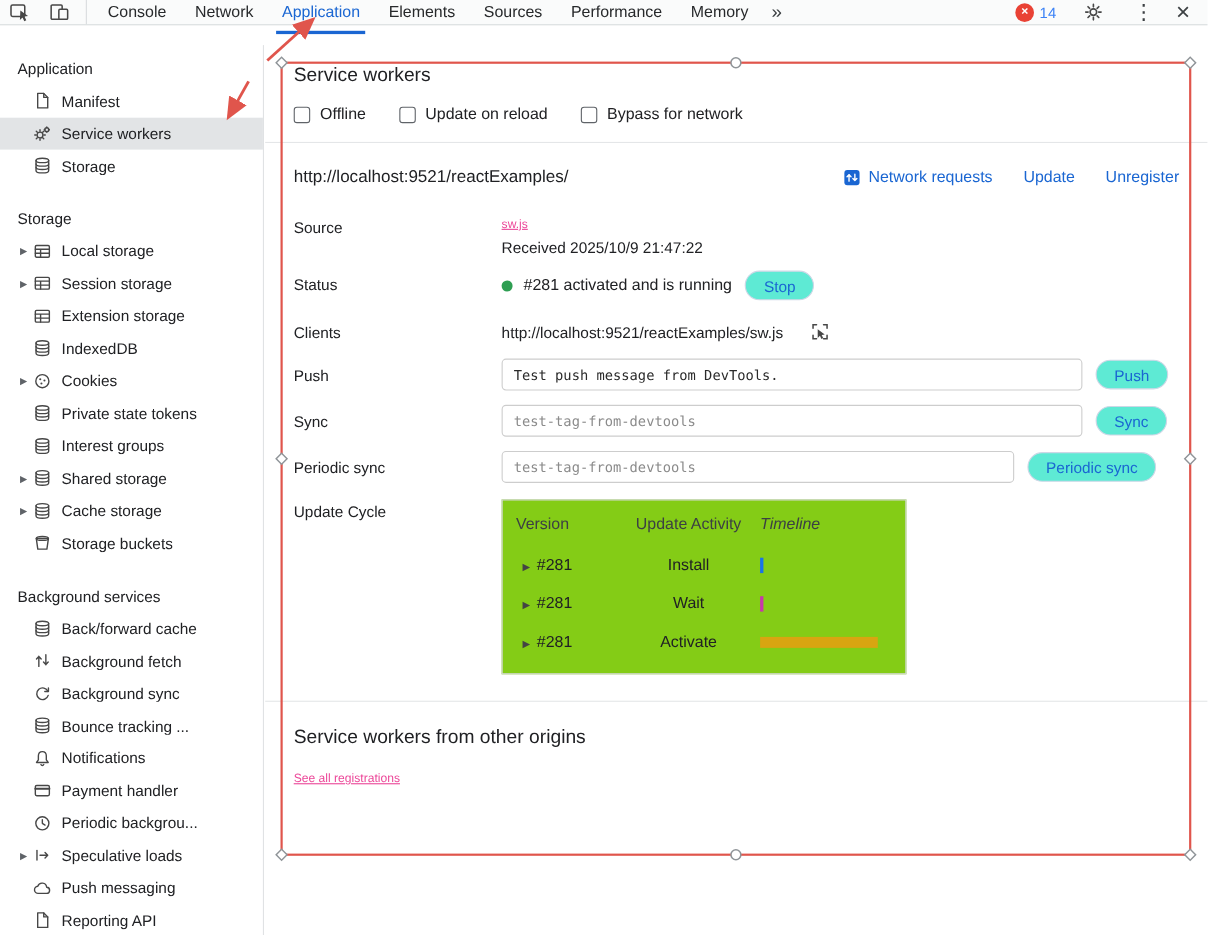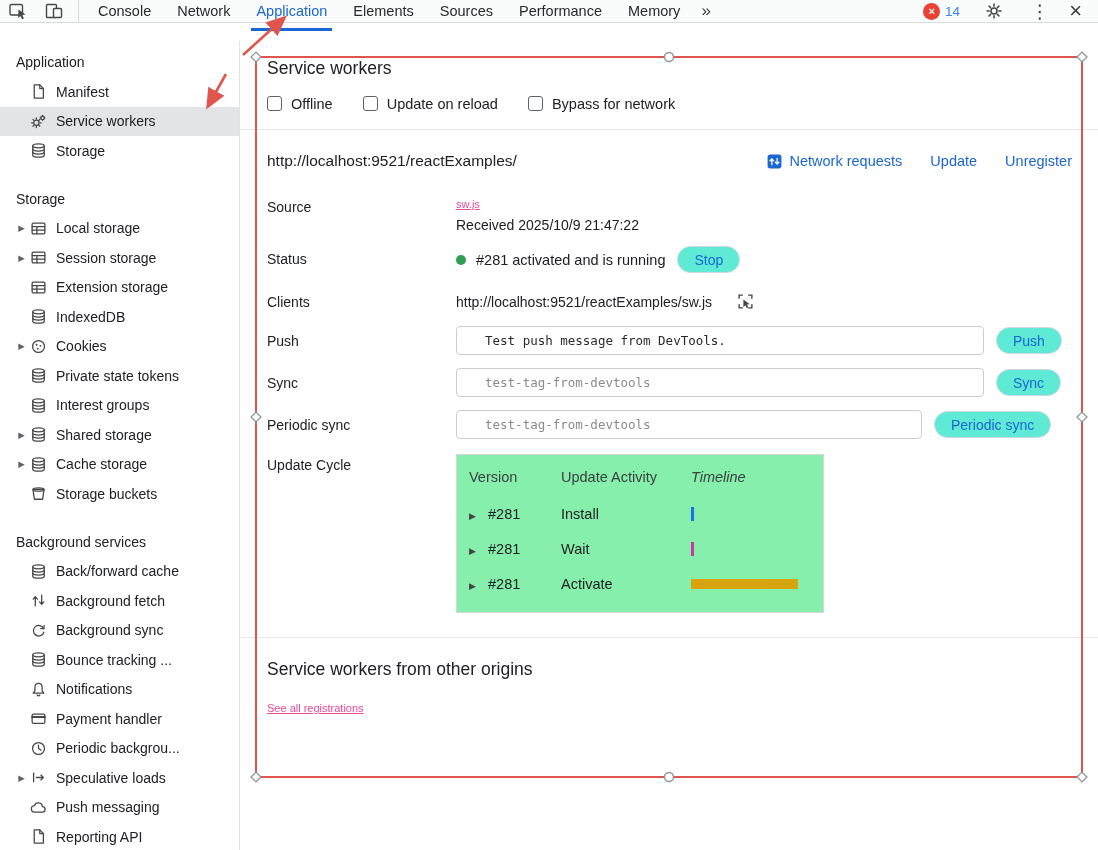--- a/index.html
+++ b/index.html
@@ -29,21 +29,21 @@
   .exp { width:17px; flex:none; display:flex; align-items:center; justify-content:center; color:#5f6368; }
   .exp.has::before { content:"▶"; font-size:8.5px; }
   .i { width:17px; height:17px; flex:none; margin-right:9px; stroke:#474747; fill:none; stroke-width:1.2; stroke-linecap:round; stroke-linejoin:round; }
   .sb-lbl { white-space:nowrap; overflow:hidden; }
 
   
   .main { position:absolute; top:41px; left:241px; right:0; bottom:0; background:#fff; overflow:hidden; }
   .sw-top { padding:17px 26px 17px; }
   .panel-title { font-size:17.5px; }
   .cb-row { display:flex; align-items:center; gap:30px; margin-top:17px; font-size:14.5px; }
-  .cb-item { display:flex; align-items:flex-start; cursor:pointer; }
+  .cb-item { display:flex; align-items:flex-end; cursor:pointer; }
   .cb { width:15px; height:15px; border:1.6px solid #5f6368; border-radius:3px; margin-right:9px; background:#fff; flex:none; }
   .hr { height:1px; background:#e4e6e8; }
 
   .reg { padding:22px 26px 24px; }
   .reg-head { display:flex; align-items:center; margin-bottom:24px; }
   .origin { font-size:15.5px; }
   .reg-actions { margin-left:auto; display:flex; align-items:center; gap:28px; }
   .act-link { color:#1a66d2; font-size:14.5px; cursor:pointer; display:flex; align-items:center; gap:7px; }
   .nr-i { width:17px; height:17px; }
 
@@ -52,26 +52,26 @@
   .rv { flex:1; }
   a.blue-link, .blue-link { color:#ec4899; text-decoration:underline; font-size:11px; cursor:pointer; }
   .recv { margin-top:5px; font-size:14px; }
   .status-line { display:flex; align-items:center; }
   .dot { width:10px; height:10px; border-radius:50%; margin-right:10px; flex:none; }
   .status-txt { font-size:14.5px; }
   .pill { height:27px; padding:0 16px; margin-left:12px; border-radius:14px; border:1px solid #cdd7e6; background:#5eead4; color:#1a66d2; font-size:14px; cursor:pointer; }
   .clients-line { display:flex; align-items:center; gap:25px; font-size:14px; padding-top:1px; }
   .focus-i { width:17px; height:17px; cursor:pointer; }
   .ipt-line { display:flex; align-items:center; }
-  .ipt { height:29px; border:1px solid #cdcdcd; border-radius:4px; padding:0 28px; font-family:"DejaVu Sans Mono", monospace; font-size:12.5px; color:#2a2a2a; background:#fff; }
+  .ipt { height:29px; border:1px solid #cdcdcd; border-radius:4px; padding:0 10px; font-family:"DejaVu Sans Mono", monospace; font-size:12.5px; color:#2a2a2a; background:#fff; }
   .ipt.gray { color:#8b8b8b; }
   .w-long { width:528px; }
   .w-short { width:466px; }
 
-  .uc-table { width:368px; border:1px solid #d5d7d9; background:#86efac; padding:6px 0 10px; margin-top:2px; }
+  .uc-table { width:368px; border:1px solid #d5d7d9; background:#84cc16; padding:6px 0 10px; margin-top:2px;text-align:center; }
   .uc-head { display:flex; padding:8px 12px 12px; color:#3c4043; font-size:14.5px; }
   .uc-c1 { width:92px; flex:none; display:flex; align-items:center; }
   .uc-c2 { width:130px; flex:none; }
   .uc-c3 { flex:1; display:flex; align-items:center;font-style:italic; }
   .uc-row { display:flex; align-items:center; padding:9px 12px 10px; font-size:14.5px; }
   .uc-exp { width:19px; flex:none; color:#444; cursor:pointer; }
   .uc-exp::before { content:"▶"; font-size:9px; }
   .tl-bar { display:block; }
 
   .oo { padding:21px 26px; }

